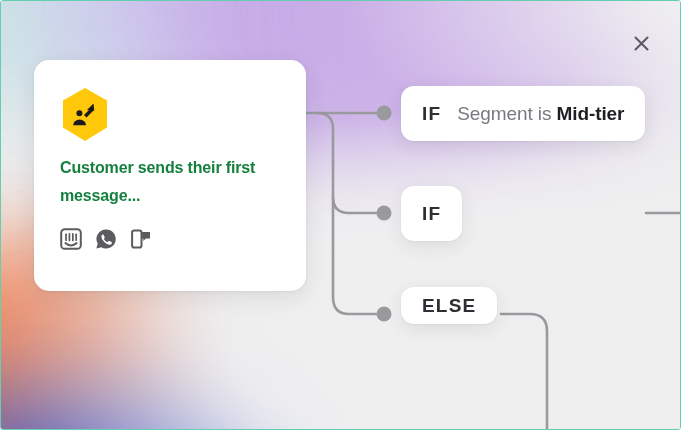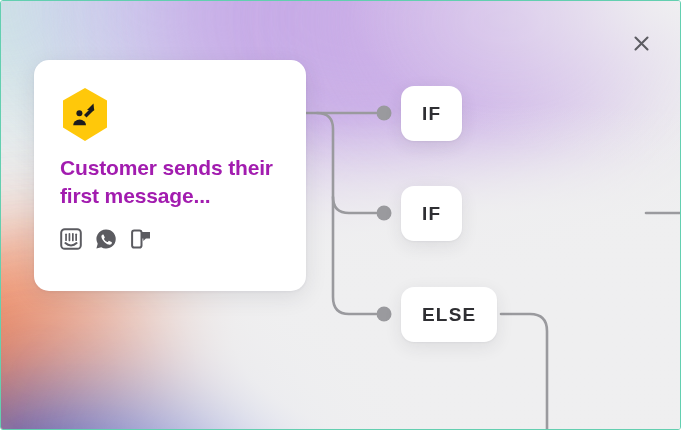--- a/index.html
+++ b/index.html
@@ -112,24 +112,24 @@
     left: 26px;
     top: 27px;
     width: 50px;
     height: 55px;
   }
   .trigger-title {
     position: absolute;
     left: 26px;
     top: 94px;
     width: 228px;
-    font-size: 21px;
+    font-size: 16px;
     line-height: 28px;
     font-weight: 700;
-    color: #a21caf;
+    color: #15803d;
     letter-spacing: -.15px;
   }
   .channel-row {
     position: absolute;
     left: 26px;
     top: 168px;
     display: flex;
     gap: 13px;
     align-items: center;
   }
@@ -145,21 +145,21 @@
     background: #ffffff;
     border-radius: 13px;
     box-shadow: 0 5px 18px rgba(40,40,60,.09), 0 1px 2px rgba(40,40,60,.05);
     display: flex;
     align-items: center;
     box-sizing: border-box;
     white-space: nowrap;
   }
   .node-if-mid  { left: 400px; top: 85px;  height: 55px; padding: 0 21px; }
   .node-if-vip  { left: 400px; top: 185px; height: 55px; padding: 0 21px; }
-  .node-else    { left: 400px; top: 286px; height: 55px; padding: 16px 21px; }
+  .node-else    { left: 400px; top: 286px; height: 37px; padding: 16px 21px; }
 
   .kw {
     font-size: 19px;
     font-weight: 700;
     color: #2f2f33;
     letter-spacing: 1.2px;
   }
   .cond-text {
     font-size: 19px;
     font-weight: 400;
@@ -274,20 +274,24 @@
         <svg width="22" height="22" viewBox="0 0 22 22">
           <rect x="2.1" y="2.4" width="9.4" height="17.2" rx="2.1" fill="none" stroke="#5b5b60" stroke-width="2"></rect>
           <path d="M11.6 4.0 h8.4 v6.5 h-4.1 l-2.6 2.4 v-2.4 h-1.7" fill="#5b5b60"></path>
         </svg>
       </span>
     </div>
   </div>
 
   <div class="node node-if-mid">
     <span class="kw">IF</span>
+    <span class="cond-text">
+      <span>Segment is</span>
+      <span class="cond-value">Mid-tier</span>
+    </span>
   </div>
 
   <div class="node node-if-vip">
     <span class="kw">IF</span>
   </div>
 
   <div class="node node-else">
     <span class="kw">ELSE</span>
   </div>
 

